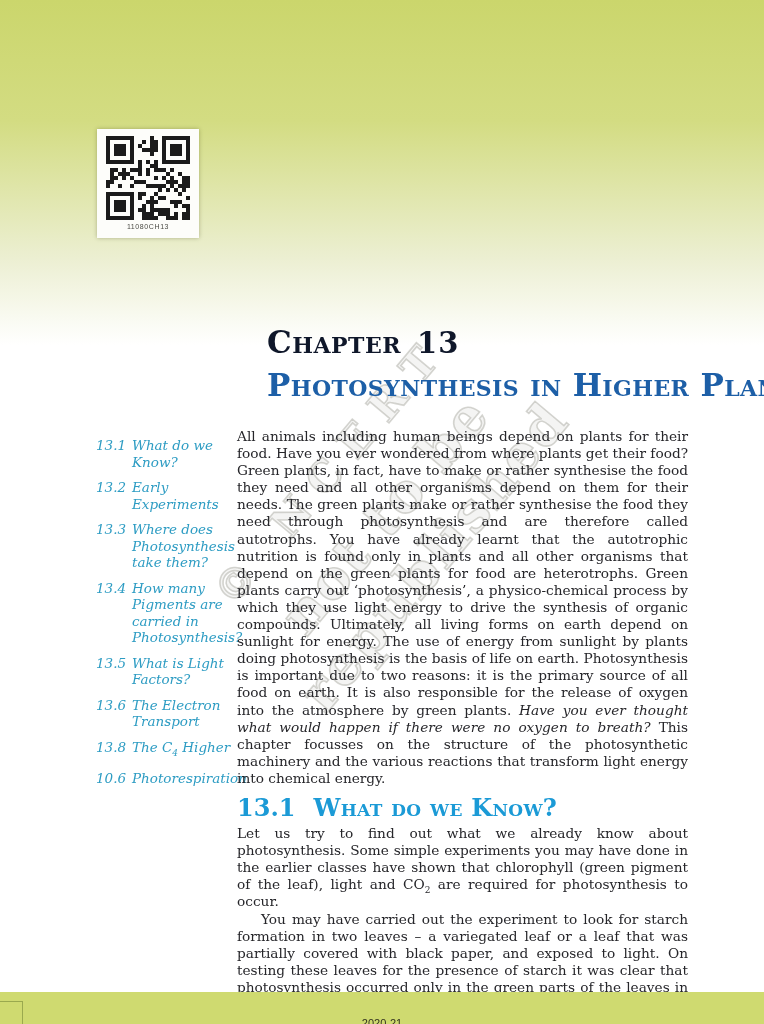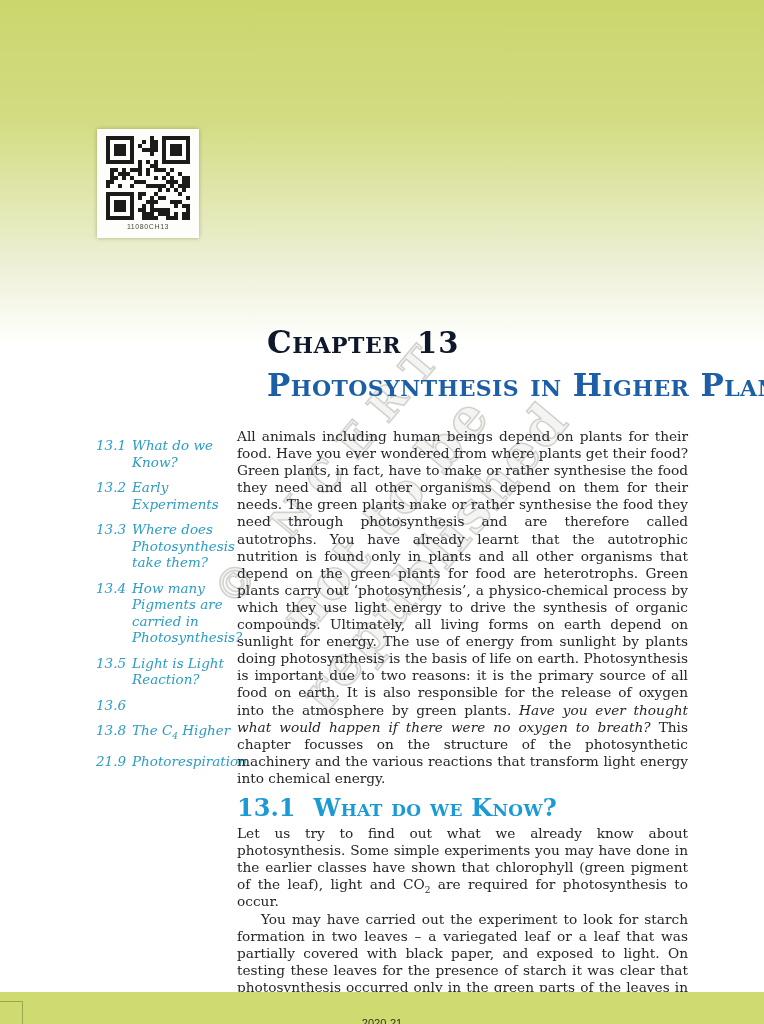--- a/index.html
+++ b/index.html
@@ -335,31 +335,32 @@
     <div class="toc-item">
       <span class="toc-num">13.3</span>
       <span class="toc-label">Where does Photosynthesis take them?</span>
     </div>
     <div class="toc-item">
       <span class="toc-num">13.4</span>
       <span class="toc-label">How many Pigments are carried in Photosynthesis?</span>
     </div>
     <div class="toc-item">
       <span class="toc-num">13.5</span>
-      <span class="toc-label">Light is Light Reaction?</span>
+      <span class="toc-label">What is Light Factors?</span>
     </div>
     <div class="toc-item">
       <span class="toc-num">13.6</span>
+      <span class="toc-label">The Electron Transport</span>
     </div>
     <div class="toc-item">
       <span class="toc-num">13.8</span>
       <span class="toc-label"><span>The C</span><span class="toc-sub">4</span><span> Higher</span></span>
     </div>
     <div class="toc-item">
-      <span class="toc-num">21.9</span>
+      <span class="toc-num">10.6</span>
       <span class="toc-label">Photorespiration</span>
     </div>
   </aside>
 
   <main class="main">
     <p class="intro"><span>All animals including human beings depend on plants for their food. Have you ever wondered from where plants get their food?  Green plants, in fact, have to make or rather synthesise the food they need and all other organisms depend on them for their needs. The green plants make or rather synthesise the food they need through photosynthesis and are therefore called autotrophs. You have already learnt that the autotrophic nutrition is found only in plants and all other organisms that depend on the green plants for food are heterotrophs. Green plants carry out ‘photosynthesis’, a physico-chemical process by which they use light energy to drive the synthesis of organic compounds.  Ultimately, all living forms on earth depend on sunlight for energy.  The use of energy from sunlight by plants doing photosynthesis is the basis of life on earth.  Photosynthesis is important due to two reasons: it is the primary source of all food on earth. It is also responsible for the release of oxygen into the atmosphere by green plants. </span><em>Have you ever thought what would happen if there were no oxygen to breath?</em><span> This chapter focusses on the structure of the photosynthetic machinery and the various reactions that transform light energy into chemical energy.</span></p>
 
     <h2 class="sec-head"><span class="sec-num">13.1</span><span class="sec-title">What do we Know?</span></h2>
 
     <p><span>Let us try to find out what we already know about photosynthesis.  Some simple experiments you may have done in the earlier classes have shown that chlorophyll (green pigment of the leaf), light and CO</span><sub class="chem">2</sub><span> are required for photosynthesis to occur.</span></p>

